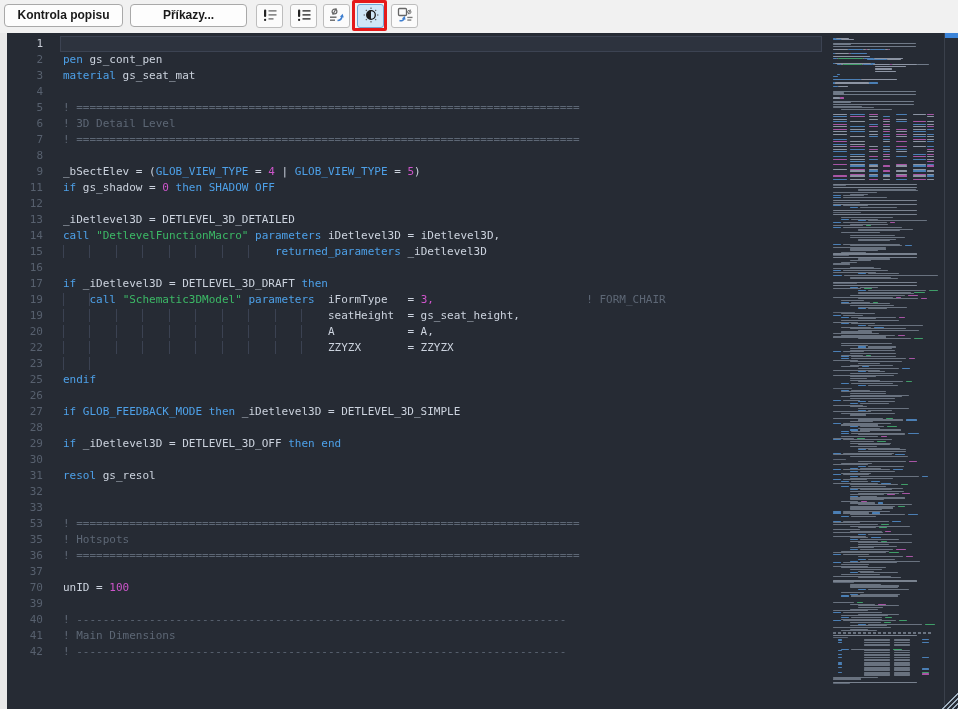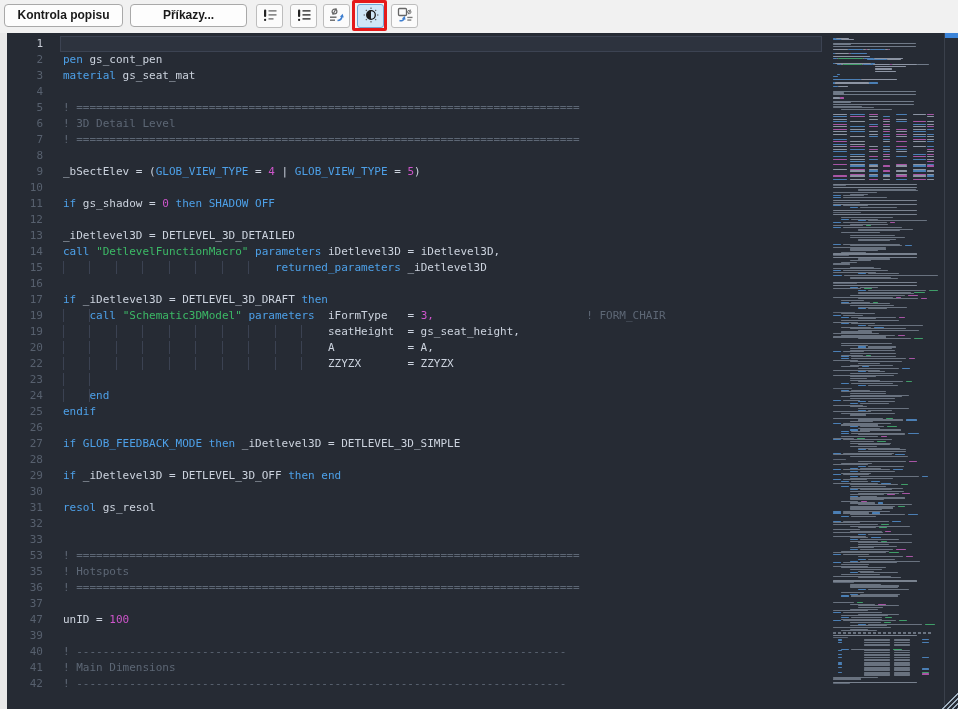--- a/index.html
+++ b/index.html
@@ -168,24 +168,20 @@
         </div>
         <div class="row">
           <div class="ln">8</div>
           <div class="lc"></div>
         </div>
         <div class="row">
           <div class="ln">9</div>
           <div class="lc"><span class="sg-i">_bSectElev = (</span><span class="sg-k">GLOB_VIEW_TYPE</span><span class="sg-i"> = </span><span class="sg-n">4</span><span class="sg-i"> | </span><span class="sg-k">GLOB_VIEW_TYPE</span><span class="sg-i"> = </span><span class="sg-n">5</span><span class="sg-i">)</span></div>
         </div>
         <div class="row">
-          <div class="ln">10</div>
-          <div class="lc"></div>
-        </div>
-        <div class="row">
           <div class="ln">11</div>
           <div class="lc"><span class="sg-k">if</span><span class="sg-i"> gs_shadow = </span><span class="sg-n">0</span><span class="sg-i"> </span><span class="sg-k">then SHADOW OFF</span></div>
         </div>
         <div class="row">
           <div class="ln">12</div>
           <div class="lc"></div>
         </div>
         <div class="row">
           <div class="ln">13</div>
           <div class="lc"><span class="sg-i">_iDetlevel3D = DETLEVEL_3D_DETAILED</span></div>
@@ -220,24 +216,20 @@
         </div>
         <div class="row">
           <div class="ln">22</div>
           <div class="lc"><span class="sg-g">                                        </span><span class="sg-i">ZZYZX       = ZZYZX</span></div>
         </div>
         <div class="row">
           <div class="ln">23</div>
           <div class="lc"><span class="sg-g">      </span></div>
         </div>
         <div class="row">
-          <div class="ln">24</div>
-          <div class="lc"><span class="sg-g">    </span><span class="sg-k">end</span></div>
-        </div>
-        <div class="row">
           <div class="ln">25</div>
           <div class="lc"><span class="sg-k">endif</span></div>
         </div>
         <div class="row">
           <div class="ln">26</div>
           <div class="lc"></div>
         </div>
         <div class="row">
           <div class="ln">27</div>
           <div class="lc"><span class="sg-k">if GLOB_FEEDBACK_MODE then</span><span class="sg-i"> _iDetlevel3D = DETLEVEL_3D_SIMPLE</span></div>
@@ -276,21 +268,21 @@
         </div>
         <div class="row">
           <div class="ln">36</div>
           <div class="lc"><span class="sg-c">! ============================================================================</span></div>
         </div>
         <div class="row">
           <div class="ln">37</div>
           <div class="lc"></div>
         </div>
         <div class="row">
-          <div class="ln">47</div>
+          <div class="ln">70</div>
           <div class="lc"><span class="sg-i">unID = </span><span class="sg-n">100</span></div>
         </div>
         <div class="row">
           <div class="ln">39</div>
           <div class="lc"></div>
         </div>
         <div class="row">
           <div class="ln">40</div>
           <div class="lc"><span class="sg-c">! --------------------------------------------------------------------------</span></div>
         </div>

